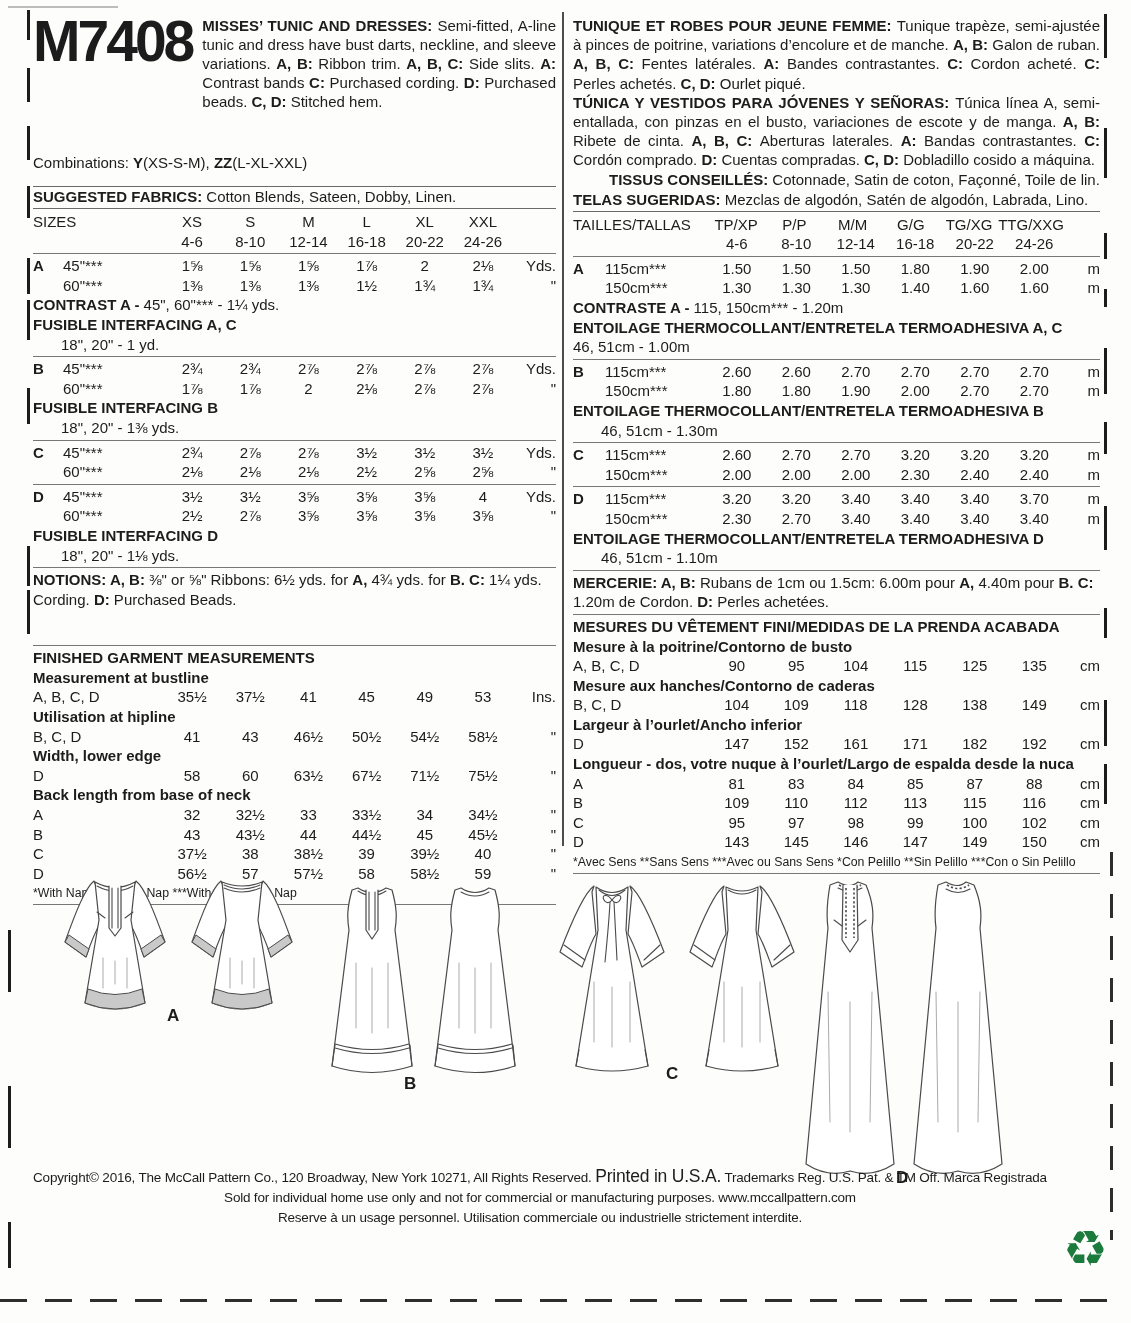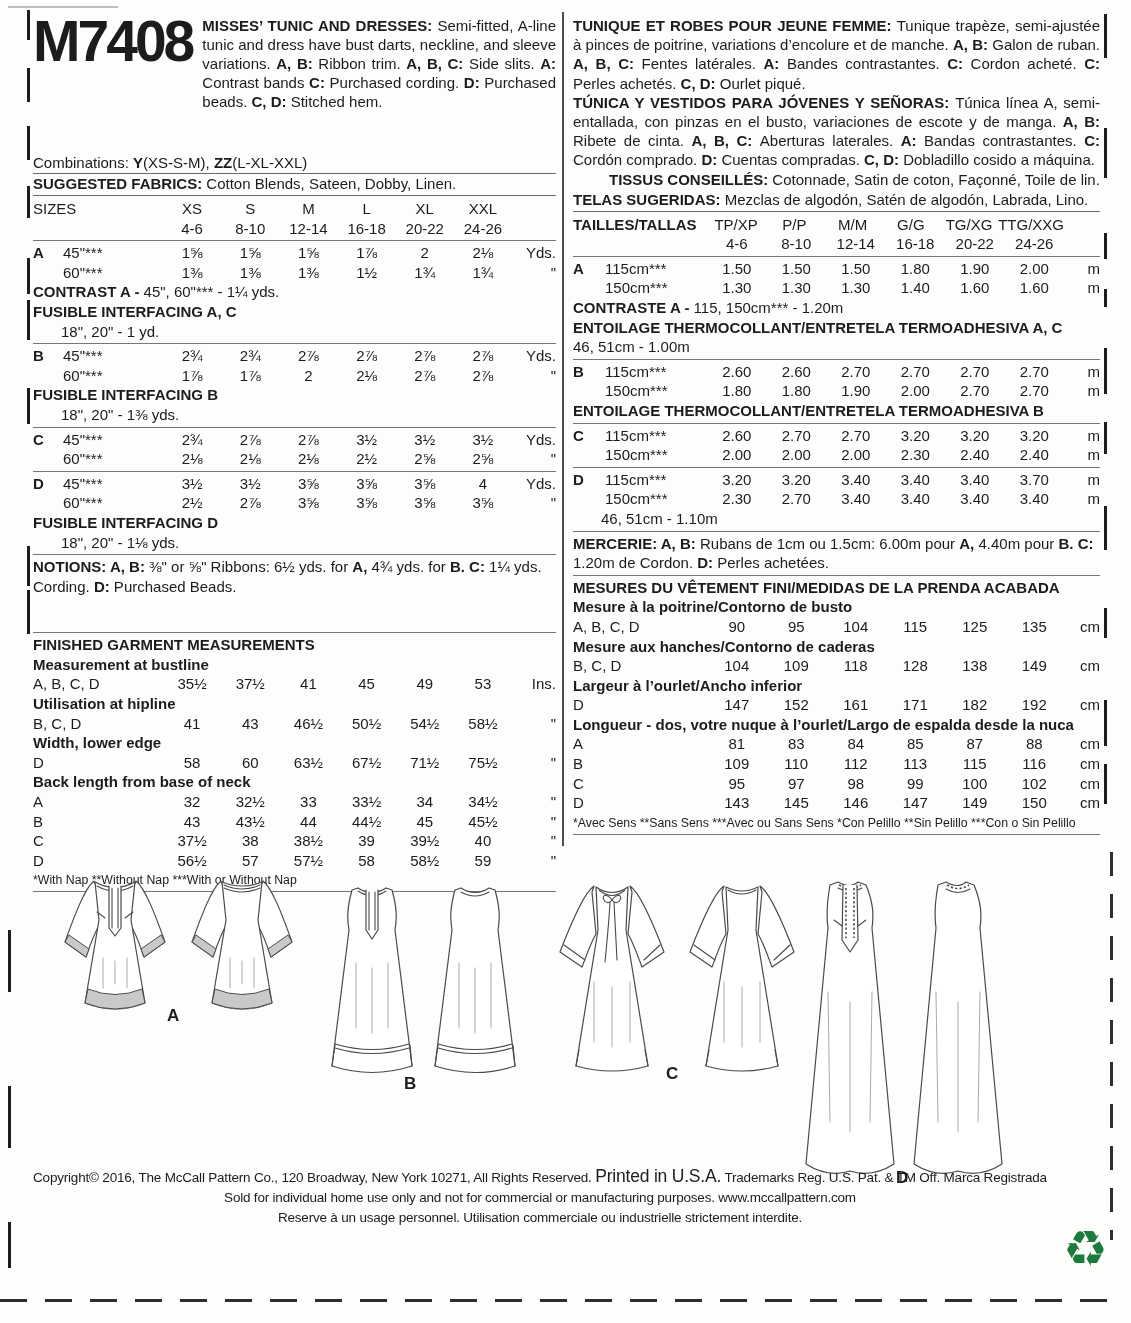--- a/index.html
+++ b/index.html
@@ -9,21 +9,21 @@
   
   .col{position:absolute;top:16px;}
   .col-left{left:33px;width:523px;}
   .col-right{left:573px;width:527px;}
   .divider{position:absolute;left:562px;top:12px;width:2px;height:834px;background:#4d4d4d;}
   
   .hdr{display:flex;align-items:flex-start;}
   .pattern-number{font-size:57px;font-weight:bold;letter-spacing:-3px;line-height:50px;margin-right:10px;white-space:nowrap;}
   .desc{font-size:15px;line-height:19px;text-align:justify;}
   .desc-right{font-size:15px;line-height:19.2px;text-align:justify;}
-  .combo{font-size:15px;line-height:19px;margin-top:42px;padding-bottom:1px;border-bottom:1.6px solid #6a6a6a;}
+  .combo{font-size:15px;line-height:19px;margin-top:42px;padding-bottom:14px;border-bottom:1.6px solid #6a6a6a;}
   .fabrics{font-size:15px;line-height:20px;padding-bottom:1px;border-bottom:1.6px solid #6a6a6a;}
   .ruled{border-bottom:1.6px solid #6a6a6a;padding-bottom:1px;}
   .line15{font-size:15px;line-height:19.2px;}
   
   .ptable{margin-top:3px;}
   .tr-cols{display:grid;grid-template-columns:30px 100px repeat(6,1fr) 44px;align-items:baseline;line-height:19.6px;font-size:15px;}
   .col-right .tr-cols{grid-template-columns:32px 102px repeat(6,1fr) 36px;}
   .c-l{white-space:nowrap;}
   .c-w{white-space:nowrap;}
   .c-v{text-align:center;white-space:nowrap;}
@@ -275,21 +275,21 @@
       </div>
   </div>
 
   <div class="col col-right">
     <div class="desc-right"><span class="b">TUNIQUE ET ROBES POUR JEUNE FEMME: </span><span>Tunique trapèze, semi-ajustée à pinces de poitrine, variations d’encolure et de manche. </span><span class="b">A, B: </span><span>Galon de ruban. </span><span class="b">A, B, C: </span><span>Fentes latérales. </span><span class="b">A: </span><span>Bandes contrastantes. </span><span class="b">C: </span><span>Cordon acheté. </span><span class="b">C: </span><span>Perles achetés. </span><span class="b">C, D: </span><span>Ourlet piqué.</span></div>
     <div class="desc-right"><span class="b">TÚNICA Y VESTIDOS PARA JÓVENES Y SEÑORAS: </span><span>Túnica línea A, semi-entallada, con pinzas en el busto, variaciones de escote y de manga. </span><span class="b">A, B: </span><span>Ribete de cinta. </span><span class="b">A, B, C: </span><span>Aberturas laterales. </span><span class="b">A: </span><span>Bandas contrastantes. </span><span class="b">C: </span><span>Cordón comprado. </span><span class="b">D: </span><span>Cuentas compradas. </span><span class="b">C, D: </span><span>Dobladillo cosido a máquina.</span></div>
     <div class="line15" style="line-height:20px;margin-left:36px;"><span class="b">TISSUS CONSEILLÉS: </span><span>Cotonnade, Satin de coton, Façonné, Toile de lin.</span></div>
     <div class="line15 ruled" style="line-height:20px;"><span class="b">TELAS SUGERIDAS: </span><span>Mezclas de algodón, Satén de algodón, Labrada, Lino.</span></div>
     <div class="ptable">
         <div class="tr-cols">
-          <span class="c-l" style="grid-column: 1 / 3; font-weight: bold;">TAILLES/TALLAS</span>
+          <span class="c-l" style="grid-column: 1 / 3;">TAILLES/TALLAS</span>
           <span class="c-v">TP/XP</span>
           <span class="c-v">P/P</span>
           <span class="c-v">M/M</span>
           <span class="c-v">G/G</span>
           <span class="c-v">TG/XG</span>
           <span class="c-v">TTG/XXG</span>
           <span class="c-u"></span>
         </div>
         <div class="tr-cols">
           <span class="c-l" style="grid-column: 1 / 3;"></span>
@@ -344,20 +344,21 @@
           <span class="c-w">150cm***</span>
           <span class="c-v">1.80</span>
           <span class="c-v">1.80</span>
           <span class="c-v">1.90</span>
           <span class="c-v">2.00</span>
           <span class="c-v">2.70</span>
           <span class="c-v">2.70</span>
           <span class="c-u">m</span>
         </div>
         <div class="tr-text"><span class="b">ENTOILAGE THERMOCOLLANT/ENTRETELA TERMOADHESIVA B</span></div>
+        <div class="tr-text ind"><span>46, 51cm - 1.30m</span></div>
         <div class="tr-rule"></div>
         <div class="tr-cols">
           <span class="c-l b">C</span>
           <span class="c-w">115cm***</span>
           <span class="c-v">2.60</span>
           <span class="c-v">2.70</span>
           <span class="c-v">2.70</span>
           <span class="c-v">3.20</span>
           <span class="c-v">3.20</span>
           <span class="c-v">3.20</span>
@@ -390,20 +391,21 @@
           <span class="c-l"></span>
           <span class="c-w">150cm***</span>
           <span class="c-v">2.30</span>
           <span class="c-v">2.70</span>
           <span class="c-v">3.40</span>
           <span class="c-v">3.40</span>
           <span class="c-v">3.40</span>
           <span class="c-v">3.40</span>
           <span class="c-u">m</span>
         </div>
+        <div class="tr-text"><span class="b">ENTOILAGE THERMOCOLLANT/ENTRETELA TERMOADHESIVA D</span></div>
         <div class="tr-text ind"><span>46, 51cm - 1.10m</span></div>
         <div class="tr-rule"></div>
         <div class="tr-text"><span class="b">MERCERIE: A, B: </span><span>Rubans de 1cm ou 1.5cm: 6.00m pour </span><span class="b">A,</span><span> 4.40m pour </span><span class="b">B. C:</span><span> 1.20m de Cordon. </span><span class="b">D:</span><span> Perles achetées.</span></div>
         <div class="tr-rule"></div>
         <div class="tr-text"><span class="b">MESURES DU VÊTEMENT FINI/MEDIDAS DE LA PRENDA ACABADA</span></div>
         <div class="tr-text"><span class="b">Mesure à la poitrine/Contorno de busto</span></div>
         <div class="tr-cols">
           <span class="c-l" style="grid-column: 1 / 3;">A, B, C, D</span>
           <span class="c-v">90</span>
           <span class="c-v">95</span>

